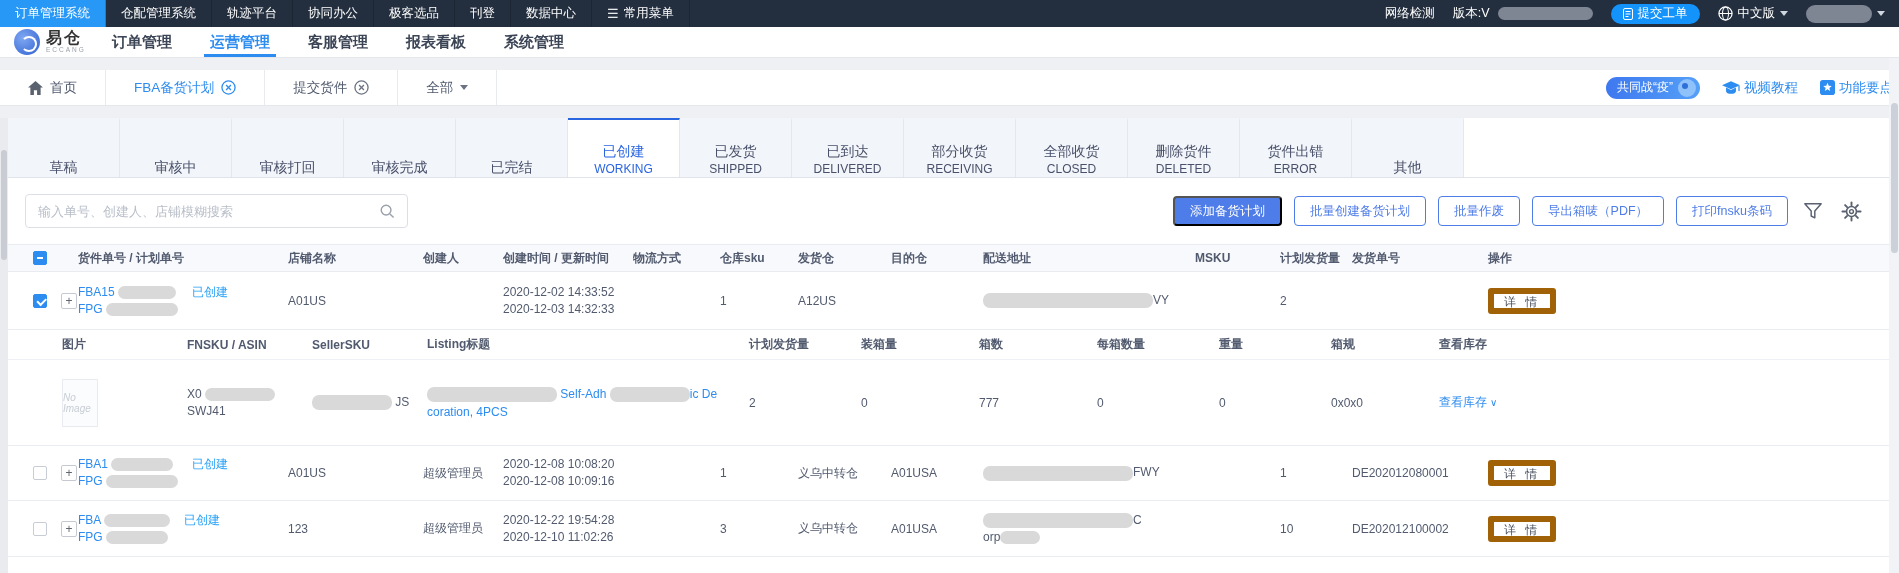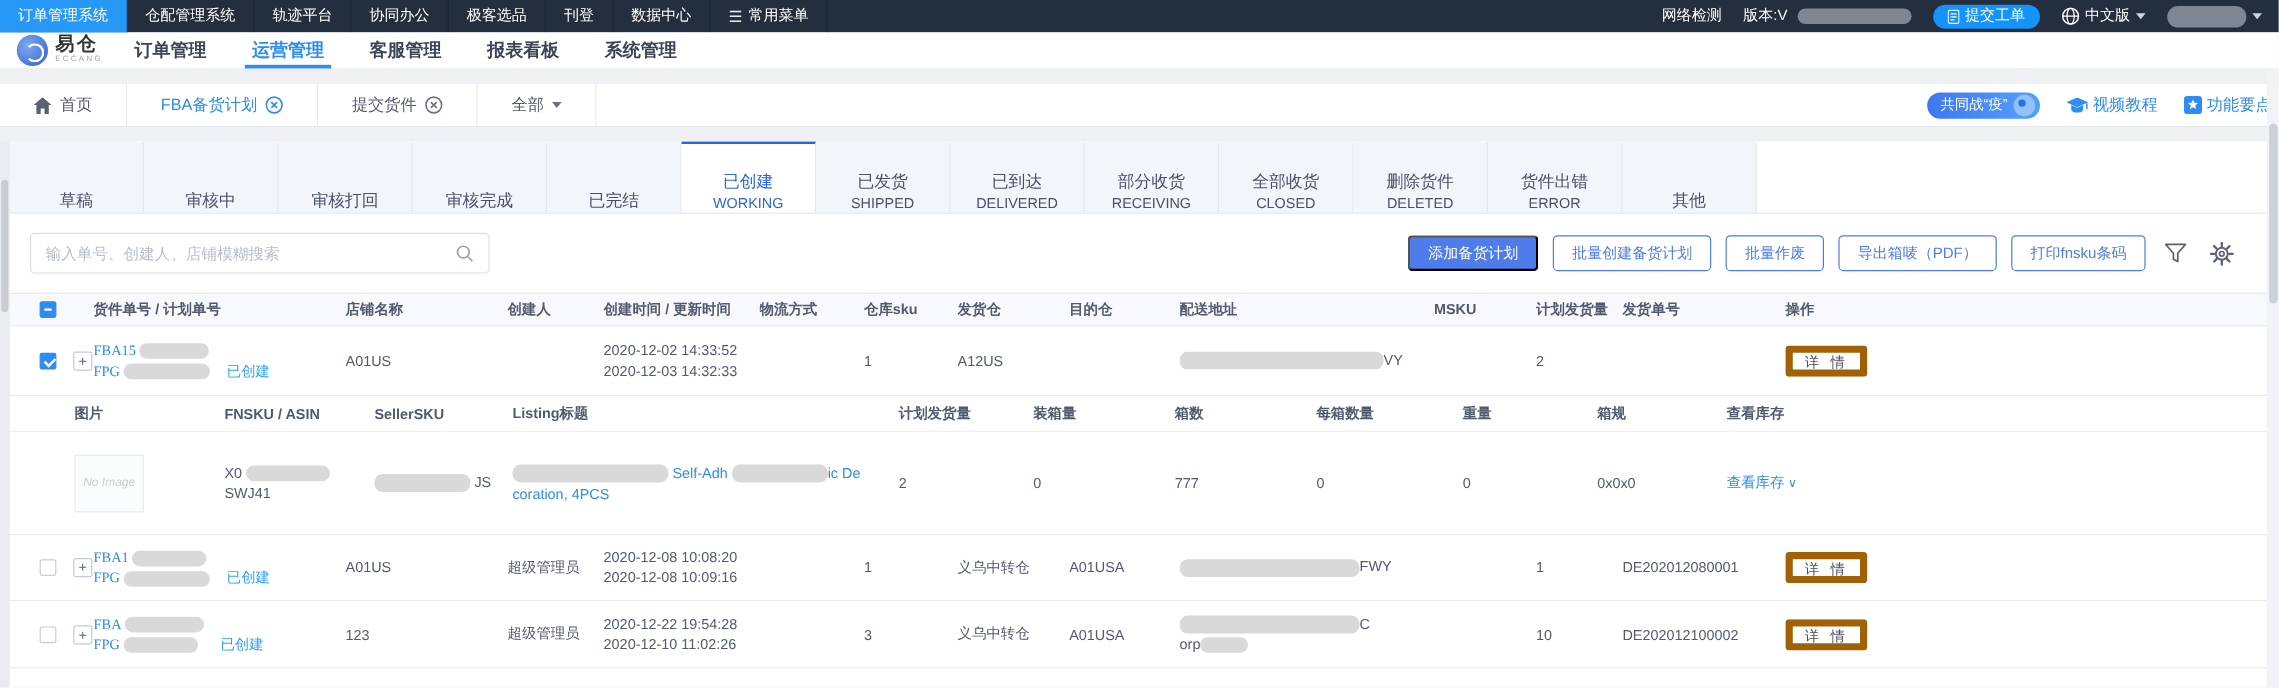--- a/index.html
+++ b/index.html
@@ -85,30 +85,30 @@
   .trow.r3 { height:56px; }
   .cb { width:14px; height:14px; border:1px solid #c8ccd4; border-radius:2px; background:#fff; display:inline-block; position:relative; flex:none; cursor:pointer; }
   .cb.checked { background:#2d8cf0; border-color:#2d8cf0; }
   .cb.checked::after { content:""; position:absolute; left:2.5px; top:3px; width:7px; height:3.5px; border-left:2px solid #fff; border-bottom:2px solid #fff; transform:rotate(-45deg); }
   .cb.semi { background:#2d8cf0; border-color:#2d8cf0; }
   .cb.semi::after { content:""; position:absolute; left:3px; top:5px; width:6px; height:2px; background:#fff; }
   .expander { width:16px; height:16px; border:1px solid #c5cad2; border-radius:2px; font-size:12px; line-height:14px; text-align:center; color:#5f6670; background:#fff; cursor:pointer; flex:none; }
   .two-line { line-height:17px; }
   a.lnk { color:#2d8cf0; text-decoration:none; cursor:pointer; }
   .status-txt { color:#2ba2f7; margin-left:14px; }
-  .c-no { display:flex; align-items:flex-end;font-family:Liberation Serif, serif; }
+  .c-no { display:flex; align-items:flex-start; }
   .detail-group { display:inline-flex; border:6px solid #a16207; border-radius:3px; overflow:hidden; height:26px;flex-direction:column; }
   .detail-group .dg-main { padding:0 10px; display:flex; align-items:center; font-size:12px; color:#495060; cursor:pointer; letter-spacing:3px; }
   .detail-group .dg-more { width:24px; display:flex; align-items:center; justify-content:center; border-left:1px solid #d7dbe1; color:#495060; cursor:pointer; font-size:12px; letter-spacing:0; }
 
   
   .subgrid { display:grid; grid-template-columns:125px 125px 115px 322px 112px 118px 118px 122px 112px 108px 1fr; align-items:center; padding-left:54px; }
   .subhead { height:30px; border-bottom:1px solid #edf0f4; font-size:12px; font-weight:bold; color:#515a6e; }
   .subrow { height:86px; border-bottom:1px solid #e9edf2; font-size:12px; }
-  .noimg { width:58px; height:48px; border:1px solid #e8ebef; background:#fbfcfd; display:flex; align-items:center; justify-content:center; color:#c8cdd4; font-size:10px; font-style:italic; }
+  .noimg { width:36px; height:48px; border:1px solid #e8ebef; background:#fbfcfd; display:flex; align-items:center; justify-content:center; color:#c8cdd4; font-size:10px; font-style:italic; }
   .listing { line-height:18px; white-space:normal; }
   .chev { font-size:10px; color:#2d8cf0; margin-left:3px; }
 
   
   .vscroll { position:absolute; right:0; top:58px; bottom:0; width:10px; background:#f2f3f6; }
   .vscroll .thumb { position:absolute; left:1.5px; width:7px; border-radius:4px; background:#ccd0d9; top:45px; height:150px; }
   .lstrip { position:absolute; left:0; top:118px; bottom:0; width:8px; background:#e9ebef; }
   .lstrip .thumb { position:absolute; left:1px; width:6px; border-radius:3px; background:#c9cdd3; top:32px; height:110px; }
 
   svg { display:block; }

